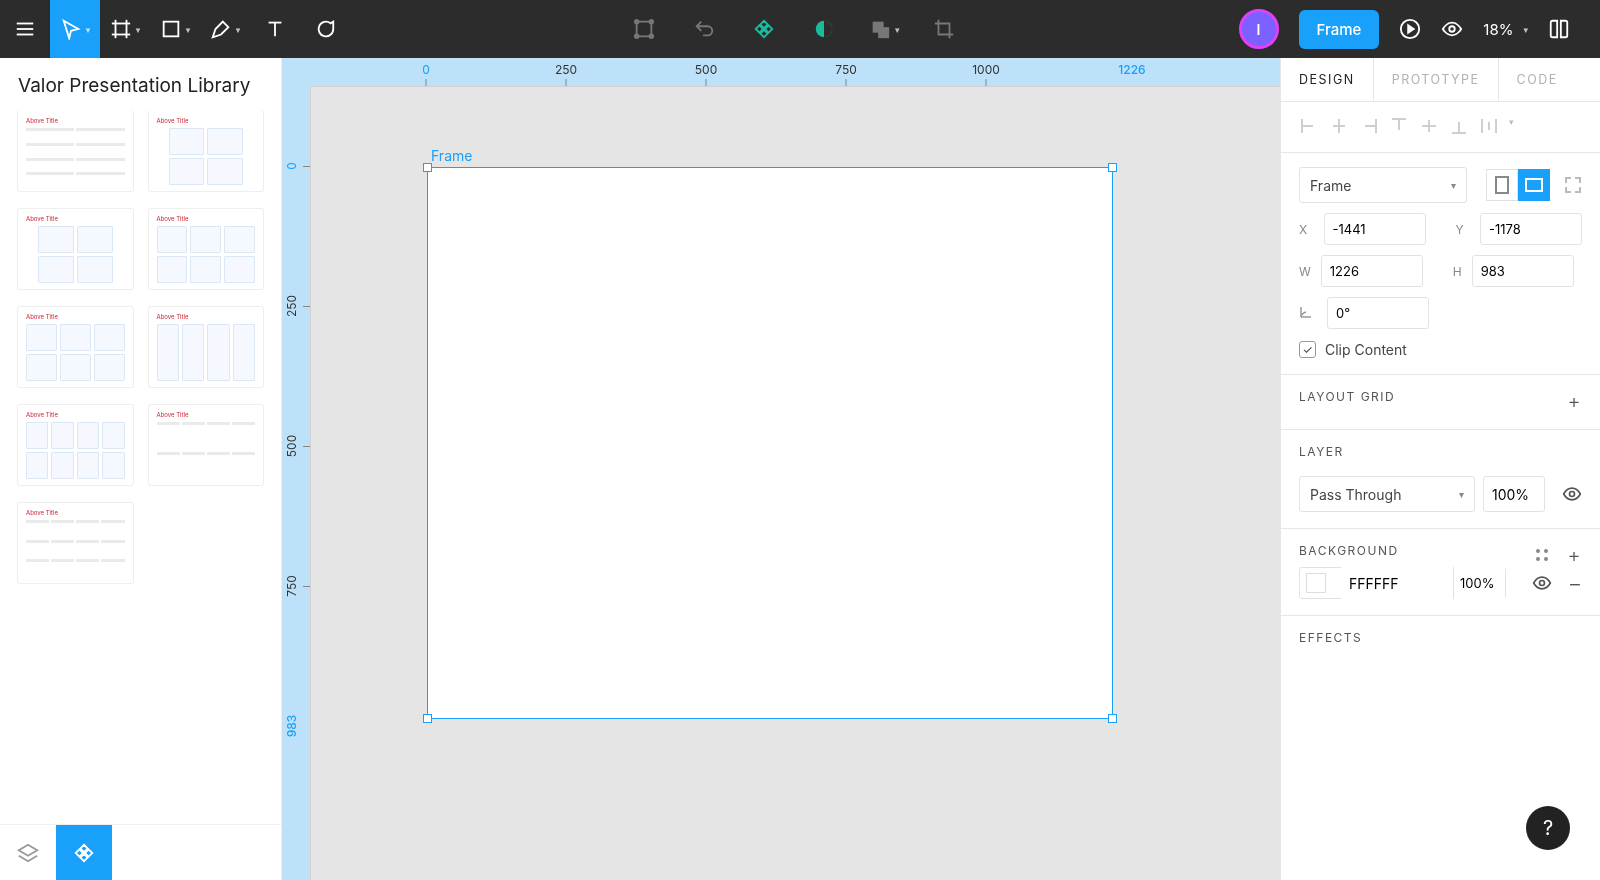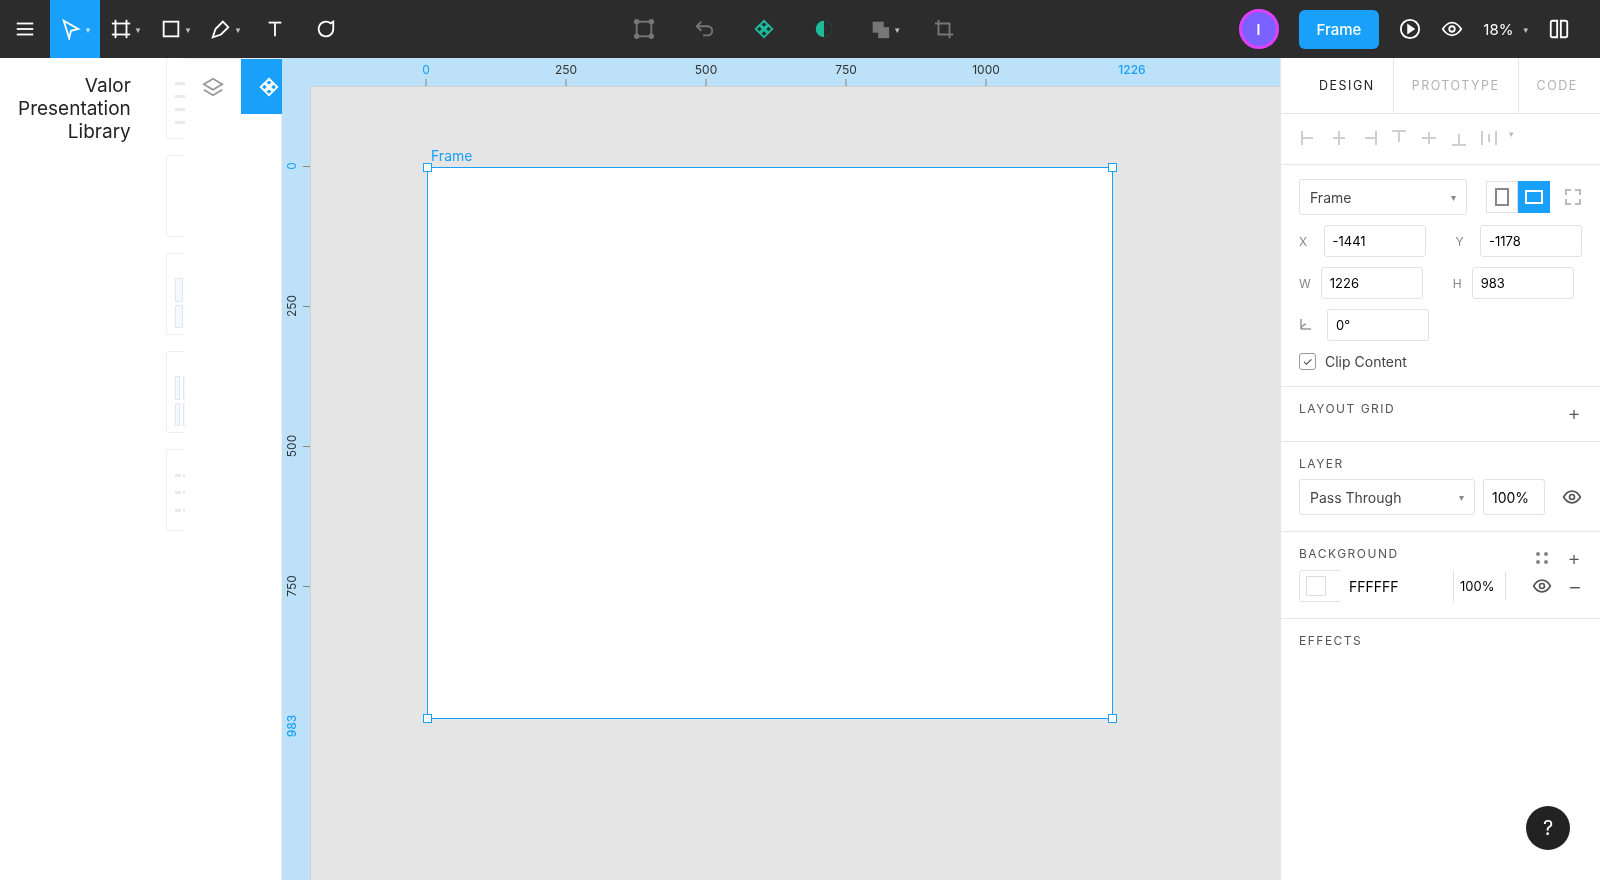--- a/index.html
+++ b/index.html
@@ -22,21 +22,21 @@
   .tb-caret { font-size:9px; margin-left:4px; opacity:.7; }
   .tb-center { flex:1; display:flex; justify-content:center; gap:20px; }
   .tb-right { display:flex; align-items:center; gap:20px; padding-right:30px; }
   .avatar { width:40px; height:40px; border-radius:50%; background:#7b61ff; border:3px solid #e040fb; display:flex; align-items:center; justify-content:center; font-size:14px; font-weight:600; }
   .share-btn { background:var(--accent); border-radius:6px; padding:10px 18px; font-size:15px; font-weight:500; }
   .zoom { font-size:15px; display:flex; align-items:center; gap:6px; }
   .tb-ico { width:22px; height:22px; display:block; }
 
   
   .main { display:flex; height:822px; }
-  .sidebar { width:282px; background:#fff; display:flex; flex-direction:row; border-right:1px solid #eee;text-align:right; }
+  .sidebar { width:282px; background:#fff; display:flex; flex-direction:column; border-right:1px solid #eee; }
   .sb-title { font-size:19px; padding:16px 18px 14px; color:#222; }
   .thumbs { flex:1; overflow:auto; padding:0 18px 10px; display:grid; grid-template-columns:1fr 1fr; gap:18px 16px; align-content:start; }
   .thumb { background:#fff; height:80px; border-radius:2px; box-shadow:0 0 0 1px #eee; padding:6px 8px; display:flex; flex-direction:column; gap:4px; }
   .thumb.dark { background:#1e2a4a; align-items:center; justify-content:center; box-shadow:none; }
   .thumb .tt { font-size:8px; color:#fff; }
   .thumb .ht { font-size:6px; color:#c23; }
   .thumb-grid { display:grid; gap:3px; flex:1; grid-template-columns:repeat(4,1fr); }
   .thumb-box { background:#f5f8ff; border:1px solid #dbe7f5; border-radius:1px; }
   .thumb-lines { display:grid; gap:2px; flex:1; grid-template-columns:repeat(4,1fr); }
   .thumb-line { height:3px; background:#eaeaea; }
@@ -58,21 +58,21 @@
   .ruler-v .vline { position:absolute; right:0; width:7px; border-top:1px solid #888; }
   .ruler-corner { position:absolute; left:0;top:0;width:28px;height:28px;background:var(--ruler-bg);}
   .canvas-body { position:absolute; left:28px; top:28px; right:0; bottom:0; background:var(--canvas-bg); border-top:1px solid #d0d0d0; border-left:1px solid #d0d0d0;}
   .frame-label { position:absolute; color:var(--accent); font-size:14px; }
   .frame { position:absolute; background:#fff; border:1.5px solid var(--accent); }
   .handle { width:9px; height:9px; background:#fff; border:1.5px solid var(--accent); position:absolute; }
   .handle.tl{left:-5px;top:-5px}.handle.tr{right:-5px;top:-5px}.handle.bl{left:-5px;bottom:-5px}.handle.br{right:-5px;bottom:-5px}
 
   
   .rpanel { width:320px; background:#fff; border-left:1px solid var(--panel-border); overflow:auto; font-size:13px; color:#444; }
-  .rtabs { display:flex; height:56px; border-bottom:1px solid var(--panel-border);padding-left:20px; }
+  .rtabs { display:flex; height:44px; border-bottom:1px solid var(--panel-border); }
   .rtab { flex:0 0 auto; padding:0 18px; display:flex; align-items:center; font-size:12.5px; letter-spacing:1.5px; color:var(--text-muted); border-right:1px solid var(--panel-border);}
   .rtab.active { color:#222; }
   .rp-section { padding:14px 18px 16px; border-bottom:1px solid var(--panel-border); }
   .align-row { display:flex; gap:10px; color:#bbb; }
   .align-row svg{opacity:.7}
   .field-row { display:flex; align-items:center; gap:10px; margin-top:10px; }
   .lbl { width:18px; color:#888; font-size:12px; }
   .inp { height:32px; border:1px solid #e2e2e2; border-radius:3px; padding:0 8px; font-size:13px; outline:none; }
   .inp.sm{width:102px}
   .frame-select { height:36px; border:1px solid #e2e2e2; border-radius:3px; padding:0 10px; width:168px; display:flex; align-items:center; justify-content:space-between; font-size:14px;}
@@ -476,21 +476,21 @@
     </div>
 
     <div class="rp-section">
       <div class="sec-head">
         <span>LAYOUT GRID</span>
         <span class="plusico" style="font-size:20px;font-weight:300">+</span>
       </div>
     </div>
 
     <div class="rp-section">
-      <div class="sec-head" style="margin-bottom:8px">
+      <div class="sec-head" style="margin-bottom:17px">
         <span>LAYER</span>
       </div>
       <div class="rowflex">
         <div class="pass-select">
           <span>Pass Through</span>
           <span style="font-size:10px;color:#888">▾</span>
         </div>
         <input class="pct" value="100%" style="">
         <svg width="20" height="20" viewBox="0 0 24 24" fill="none" stroke="#555" stroke-width="2" style="margin-left:auto">
             <path d="M2 12s4-7 10-7 10 7 10 7-4 7-10 7S2 12 2 12z"></path>

